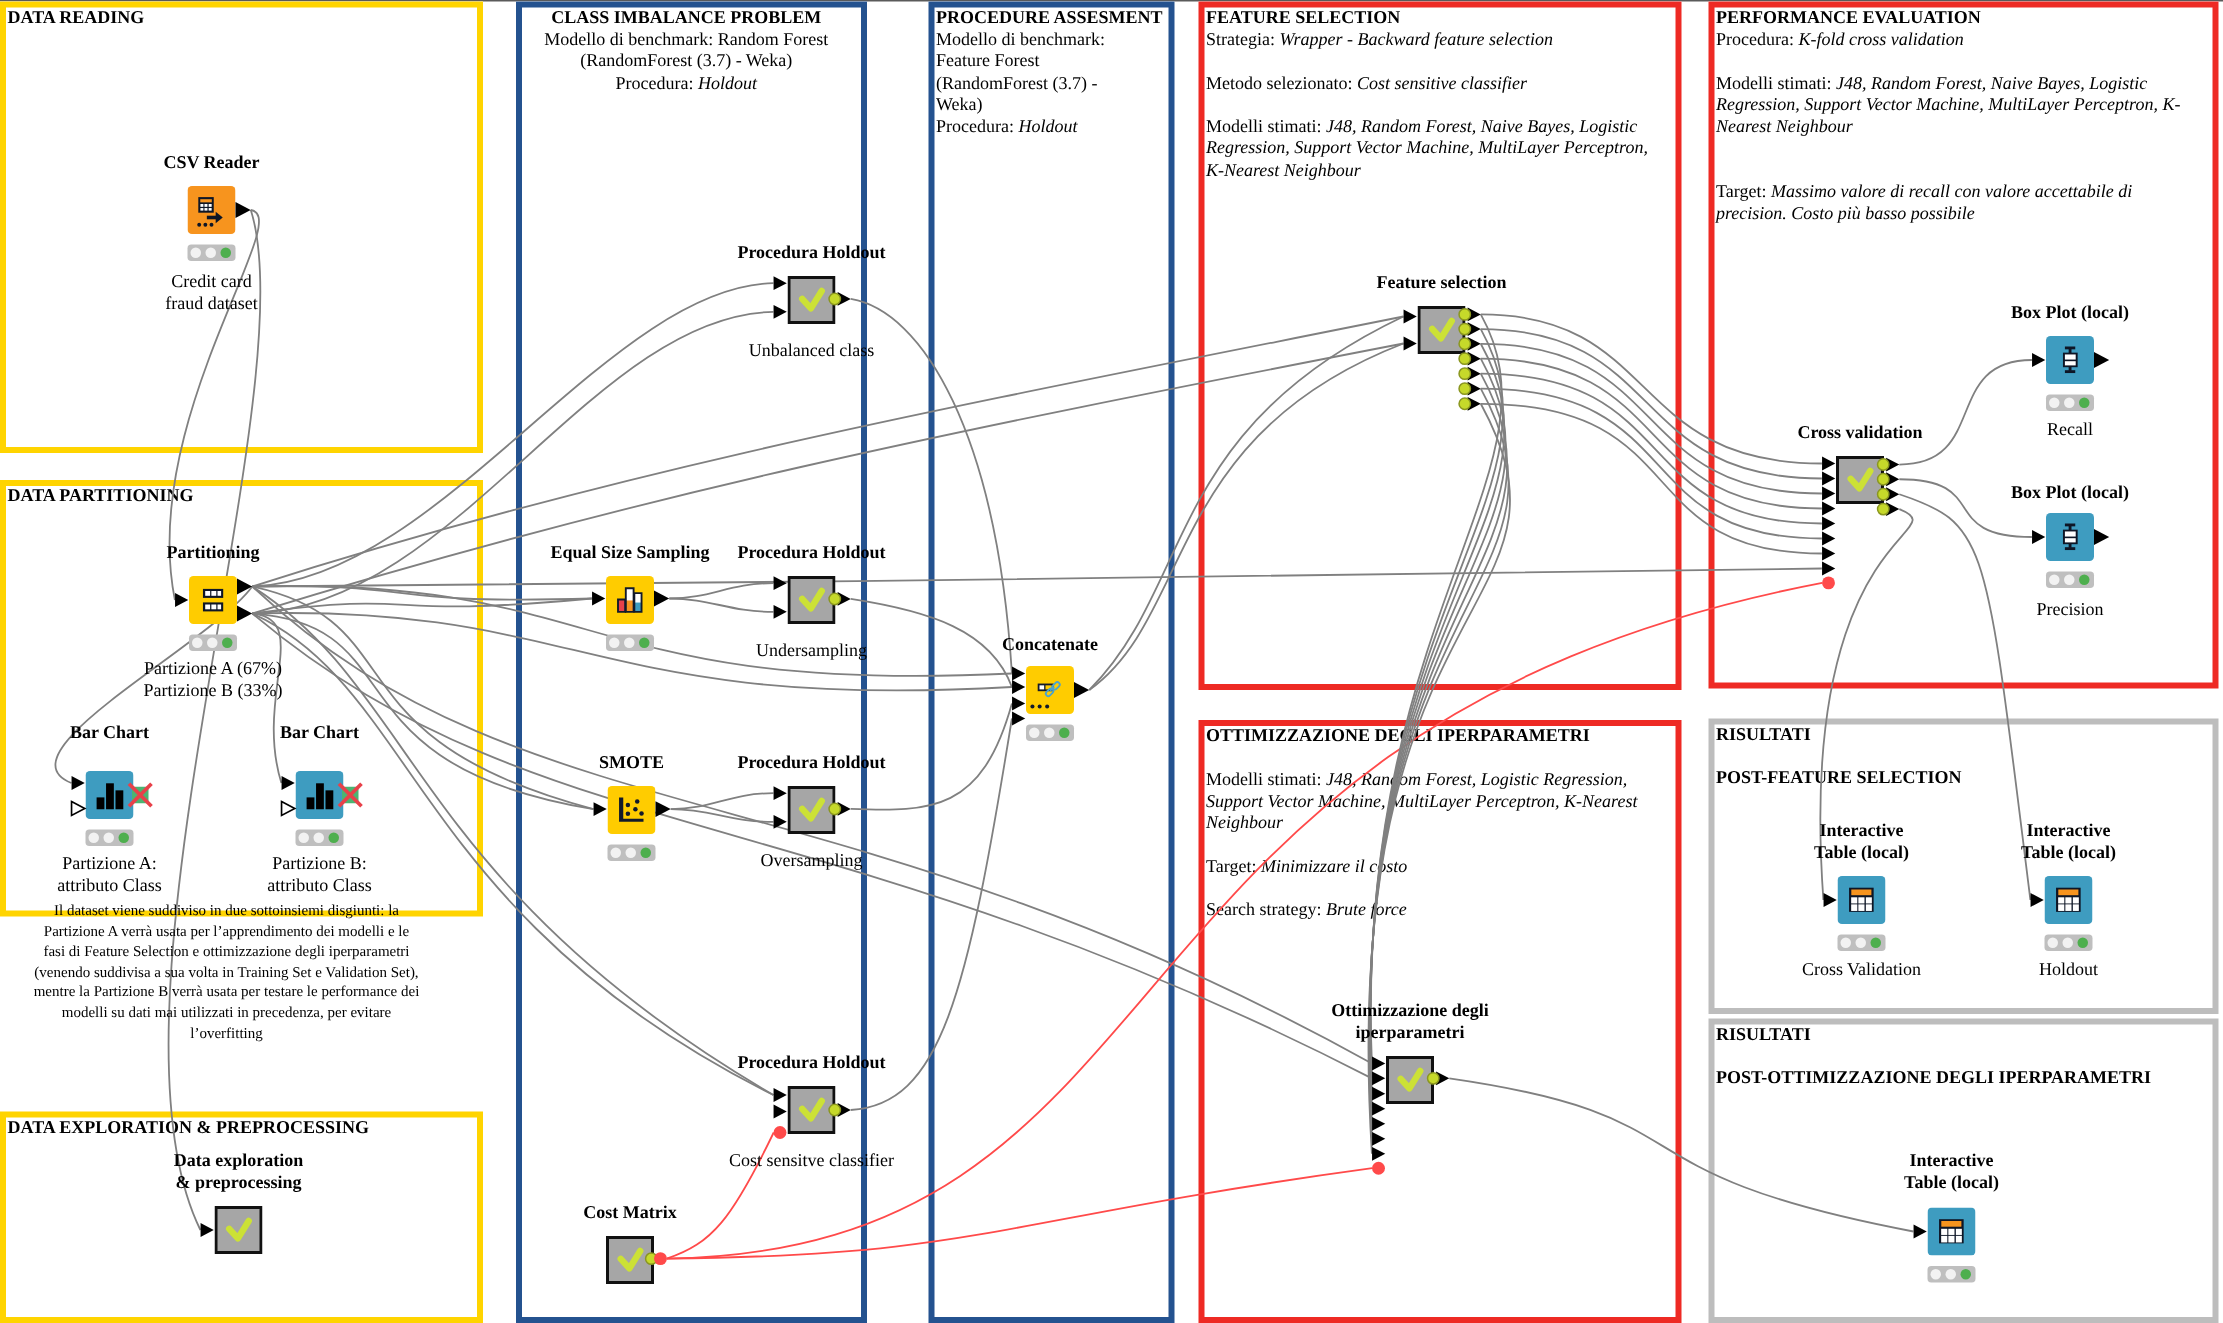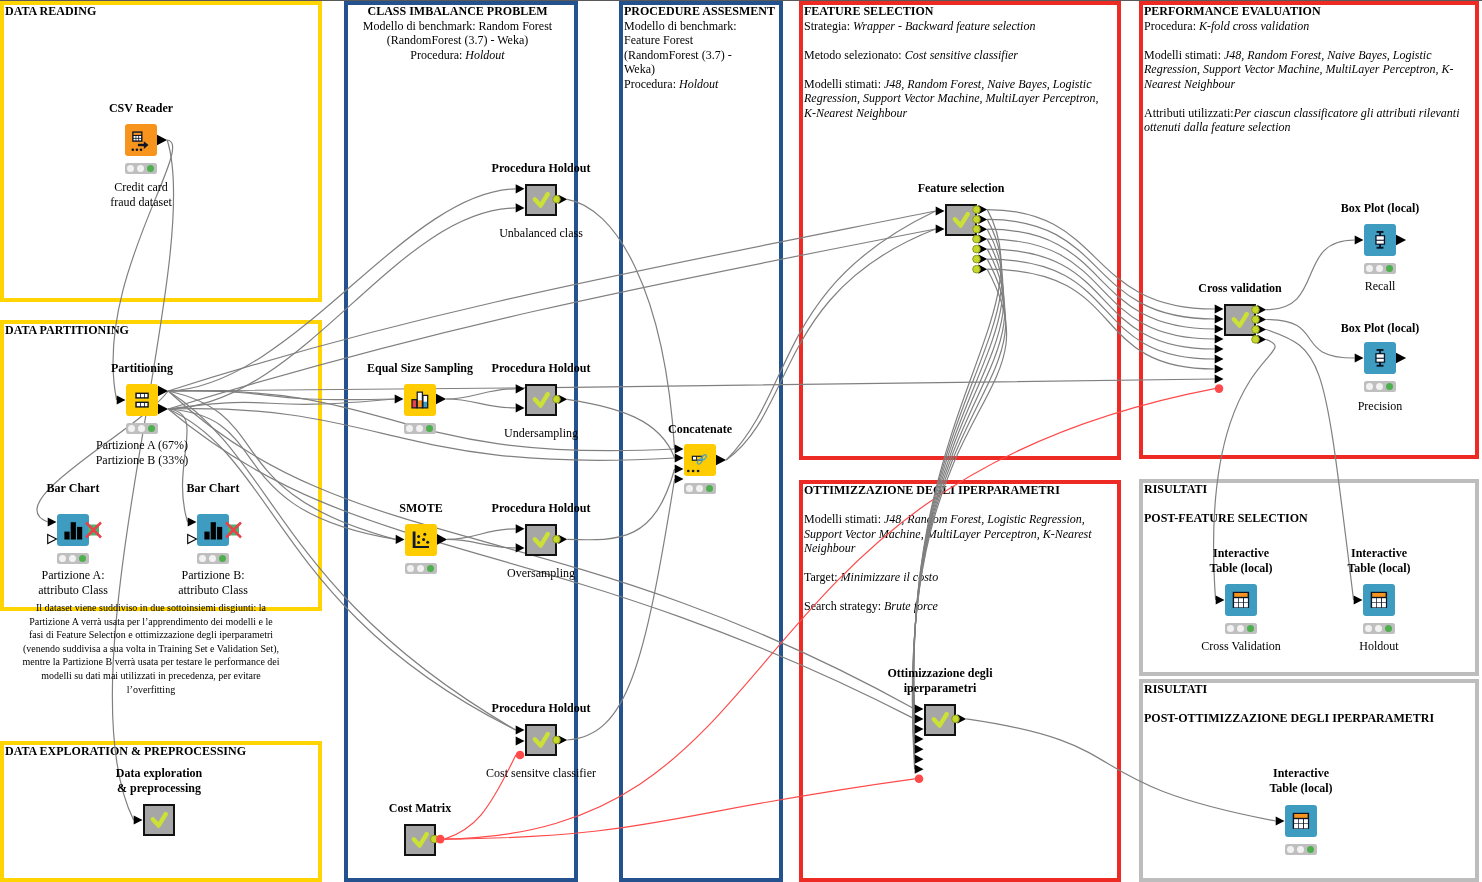--- a/index.html
+++ b/index.html
@@ -241,22 +241,22 @@
         <div class="pline">Search strategy: <i>Brute force</i></div>
       </div>
     </div>
     <div class="panel" style="left: 1139px; top: 1px; width: 340px; height: 458px; border: 4px solid rgb(238, 42, 36);">
       <div class="ptext">
         <div class="ptitle">PERFORMANCE EVALUATION</div>
         <div class="pline">Procedura: <i>K-fold cross validation</i></div>
         <div class="pline">&nbsp;</div>
         <div class="pline">Modelli stimati:  <i>J48, Random Forest, Naive Bayes, Logistic Regression, Support Vector Machine, MultiLayer Perceptron, K-Nearest Neighbour</i></div>
         <div class="pline">&nbsp;</div>
-        <div class="pline">Attributi utilizzati:<i>Per ciascun classificatore gli attributi rilevanti ottenuti dalla feature selection</i></div>
-        <div class="pline">&nbsp;</div>
+        <div class="pline">&nbsp;</div>
+        <div class="pline">Target: <i>Massimo valore di recall con valore accettabile di precision. Costo più basso possibile</i></div>
       </div>
     </div>
     <div class="panel" style="left: 1139px; top: 479px; width: 340px; height: 197px; border: 4px solid rgb(189, 189, 189);">
       <div class="ptext">
         <div class="ptitle">RISULTATI</div>
         <div class="pline">&nbsp;</div>
         <div class="psub">POST-FEATURE SELECTION</div>
       </div>
     </div>
     <div class="panel" style="left: 1139px; top: 679px; width: 340px; height: 203px; border: 4px solid rgb(189, 189, 189);">

